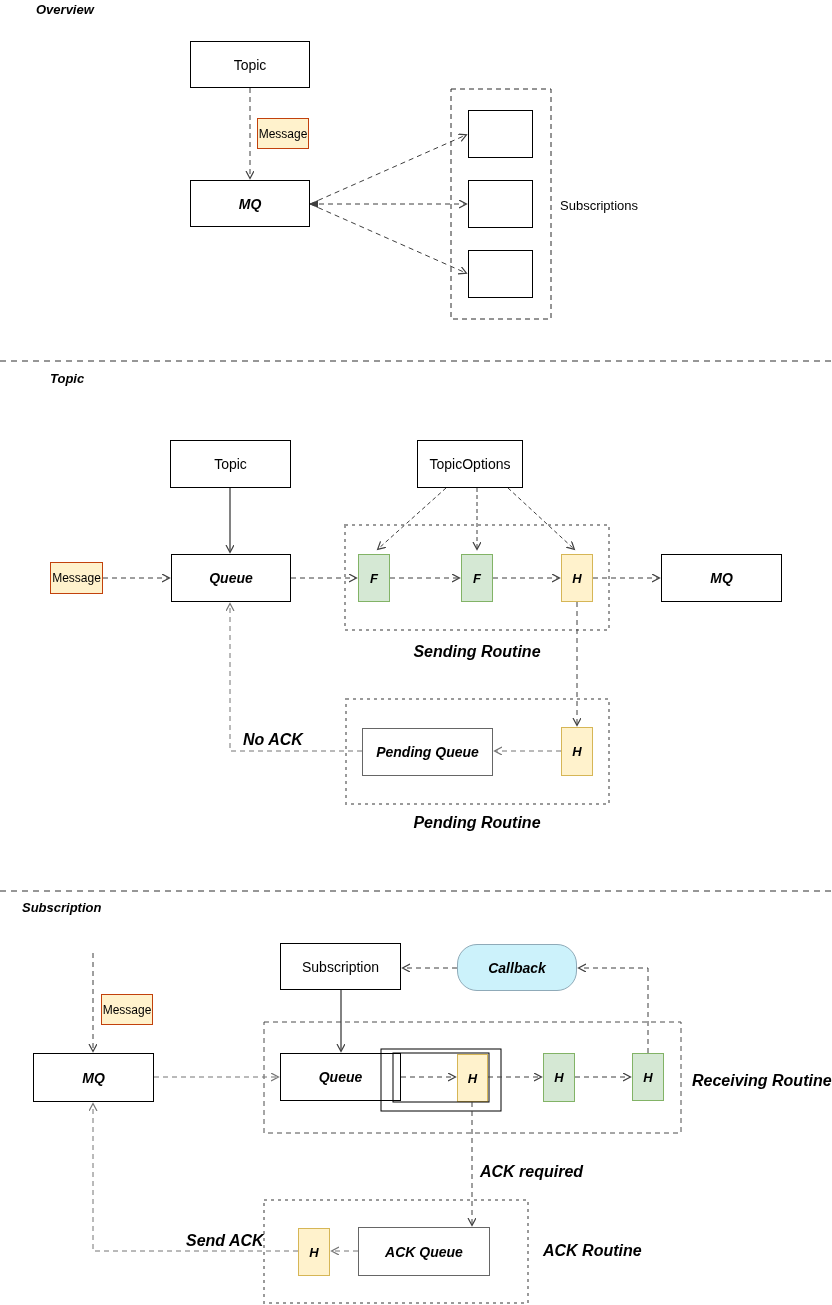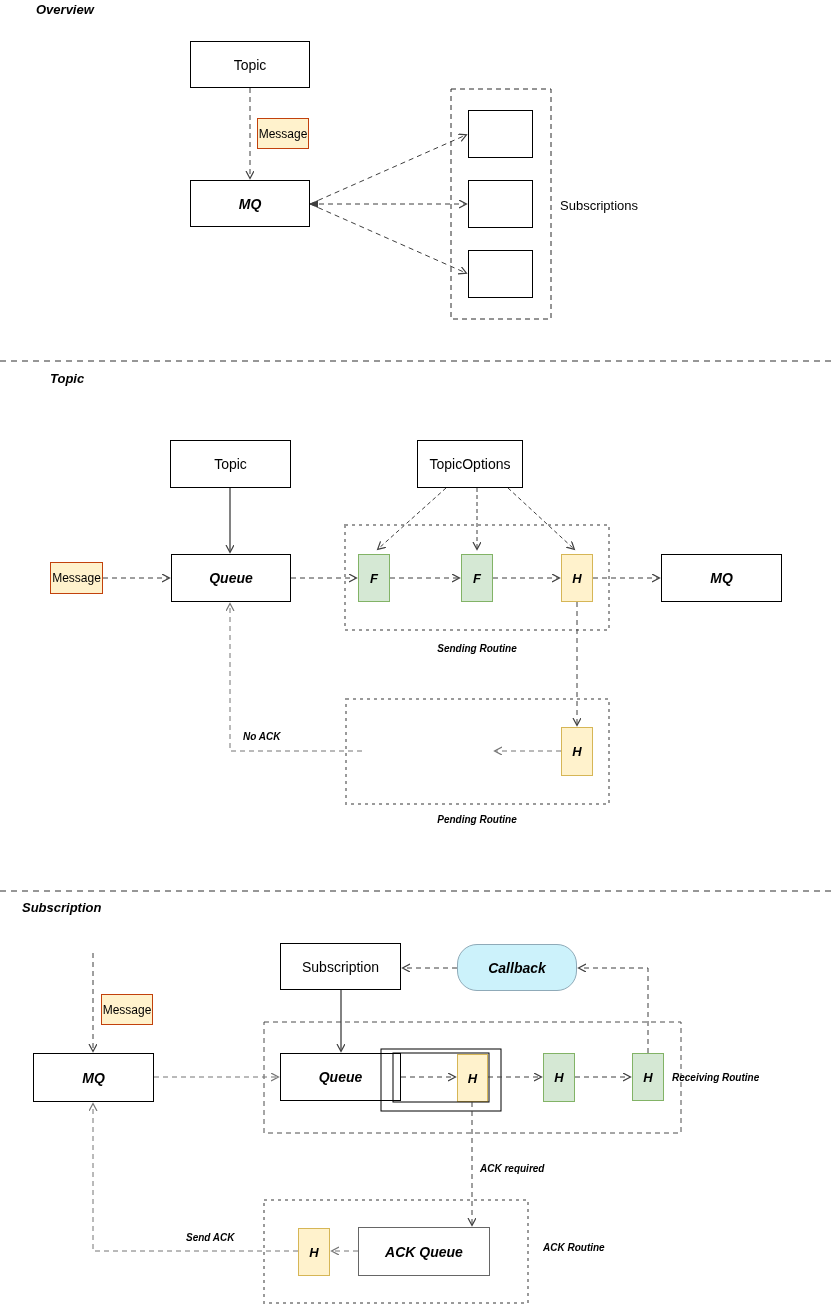--- a/index.html
+++ b/index.html
@@ -18,21 +18,21 @@
     display:flex;align-items:center;justify-content:center;font-size:12px;z-index:2;
   }
   .fh{
     position:absolute;box-sizing:border-box;display:flex;align-items:center;justify-content:center;
     font-size:13px;font-weight:bold;font-style:italic;z-index:2;
   }
   .green{background:#D5E8D4;border:1px solid #82B366;}
   .yellow{background:#FFF2CC;border:1px solid #D6B656;}
   .cyan{background:#CCF2FB;border:1px solid #8FAAB8;}
   .grayborder{border:1.5px solid #666;}
-  .lbl{position:absolute;font-size:10px;z-index:6;white-space:nowrap;}
+  .lbl{position:absolute;font-size:16px;z-index:6;white-space:nowrap;}
   .lbl.bi{font-weight:bold;font-style:italic;}
   .title{position:absolute;font-size:13px;font-weight:bold;font-style:italic;z-index:6;white-space:nowrap;}
   .centered{text-align:center;}
   #wires{position:absolute;left:0;top:0;z-index:4;pointer-events:none;}
 </style>
 </head>
 <body>
 
 <div id="canvas">
 
@@ -51,32 +51,33 @@
   <div class="box" style="left:170px;top:440px;width:121px;height:48px;">Topic</div>
   <div class="box" style="left:417px;top:440px;width:106px;height:48px;">TopicOptions</div>
   <div class="tag" style="left:50px;top:562px;width:53px;height:32px;">Message</div>
   <div class="box bi" style="left:171px;top:554px;width:120px;height:48px;">Queue</div>
   <div class="fh green" style="left:358px;top:554px;width:32px;height:48px;">F</div>
   <div class="fh green" style="left:461px;top:554px;width:32px;height:48px;">F</div>
   <div class="fh yellow" style="left:561px;top:554px;width:32px;height:48px;">H</div>
   <div class="box bi" style="left:661px;top:554px;width:121px;height:48px;">MQ</div>
   <div class="lbl bi centered" style="left:397px;top:643px;width:160px;">Sending Routine</div>
   <div class="lbl bi" style="left:243px;top:731px;">No ACK</div>
+  <div class="box bi grayborder" style="left:362px;top:728px;width:131px;height:48px;">Pending Queue</div>
   <div class="fh yellow" style="left:561px;top:727px;width:32px;height:49px;">H</div>
   <div class="lbl bi centered" style="left:397px;top:814px;width:160px;">Pending Routine</div>
 
   <div class="tag" style="left:101px;top:994px;width:52px;height:31px;">Message</div>
   <div class="box bi" style="left:33px;top:1053px;width:121px;height:49px;">MQ</div>
   <div class="box" style="left:280px;top:943px;width:121px;height:47px;">Subscription</div>
   <div class="box bi cyan" style="left:457px;top:944px;width:120px;height:47px;border-radius:20px;">Callback</div>
   <div class="box bi" style="left:280px;top:1053px;width:121px;height:48px;">Queue</div>
   <div class="fh yellow" style="left:457px;top:1054px;width:31px;height:48px;">H</div>
   <div class="fh green" style="left:543px;top:1053px;width:32px;height:49px;">H</div>
   <div class="fh green" style="left:632px;top:1053px;width:32px;height:48px;">H</div>
-  <div class="lbl bi" style="left:672px;top:1072px;">Receiving Routine</div>
+  <div class="lbl bi" style="left:692px;top:1072px;">Receiving Routine</div>
   <div class="lbl bi" style="left:480px;top:1163px;">ACK required</div>
   <div class="fh yellow" style="left:298px;top:1228px;width:32px;height:48px;">H</div>
   <div class="box bi grayborder" style="left:358px;top:1227px;width:132px;height:49px;">ACK Queue</div>
   <div class="lbl bi" style="left:543px;top:1242px;text-align:right;">ACK Routine</div>
   <div class="lbl bi" style="left:154px;top:1232px;margin-left:32px;">Send ACK</div>
 
   <svg id="wires" width="832" height="1305" viewBox="0 0 832 1305">
     <defs>
       <marker id="ad" markerWidth="10" markerHeight="10" refX="7" refY="4" orient="auto" markerUnits="userSpaceOnUse">
         <path d="M0,0 L7.5,4 L0,8" fill="none" stroke="#3F3F3F" stroke-width="1.2"></path>

